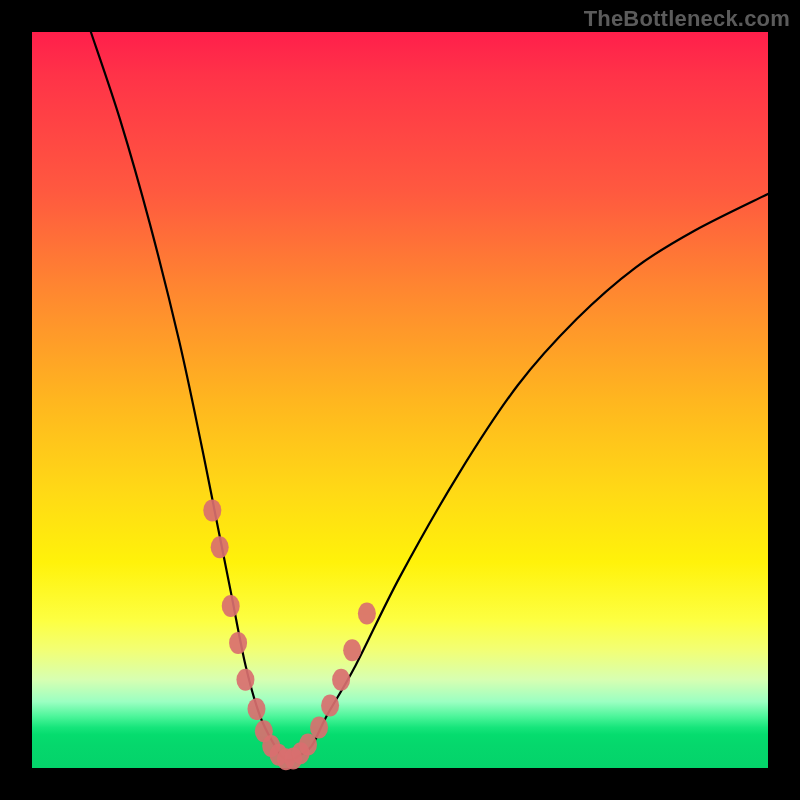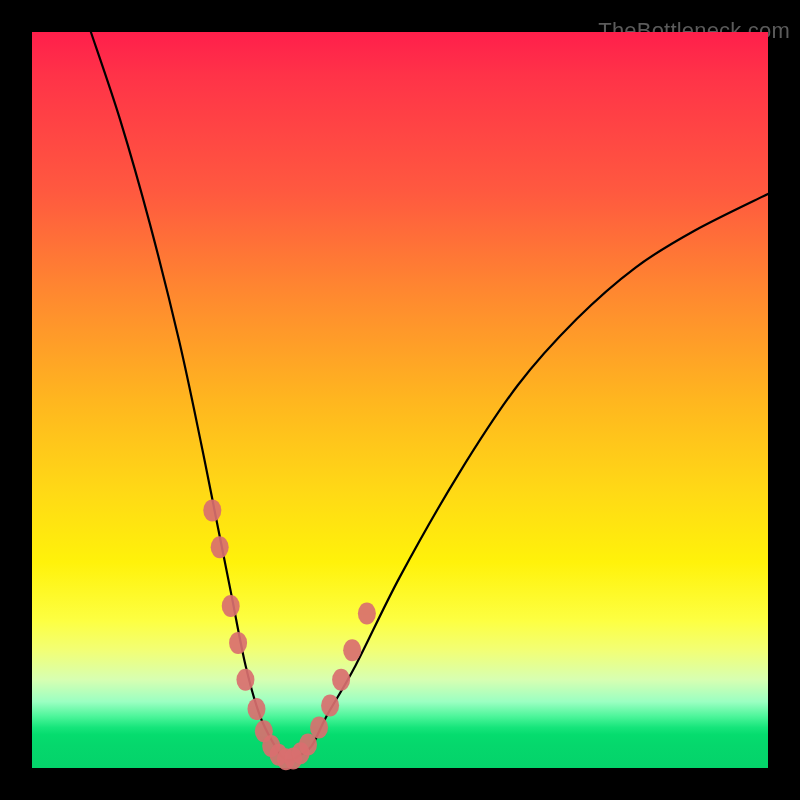--- a/index.html
+++ b/index.html
@@ -41,25 +41,25 @@
       #9bffc2 91%,
       #4cf59a 93%,
       #16e57b 94.5%,
       #05dc6e 95.5%,
       #05d76c 97%,
       #04d36a 100%
     );
   }
   .watermark {
     position: absolute;
-    top: 18px;
+    top: 6px;
     right: 10px;
     color: #5b5b5b;
     font-size: 22px;
-    font-weight: 400;
+    font-weight: 700;
     letter-spacing: 0.2px;
     user-select: none;
   }
   svg.curve {
     position: absolute;
     left: 0;
     top: 0;
     width: 736px;
     height: 736px;
     overflow: visible;

